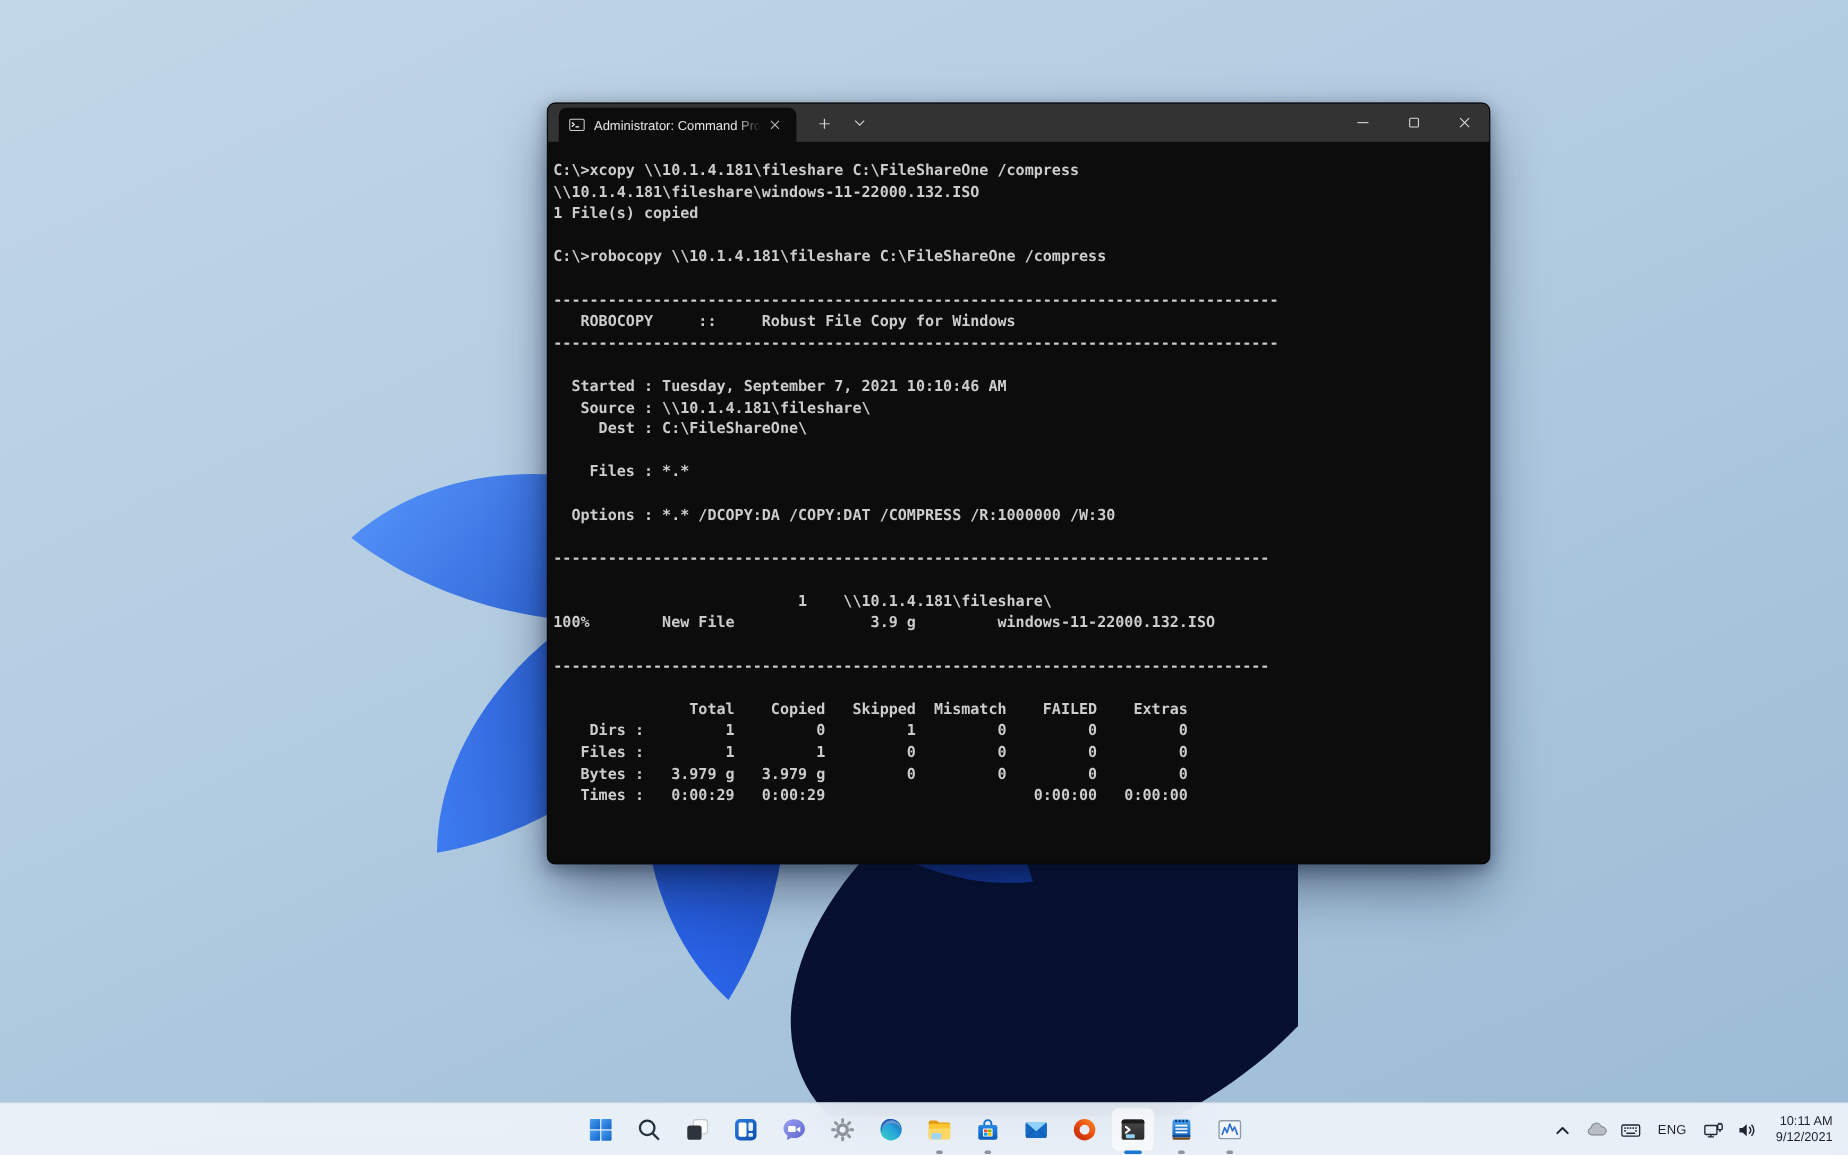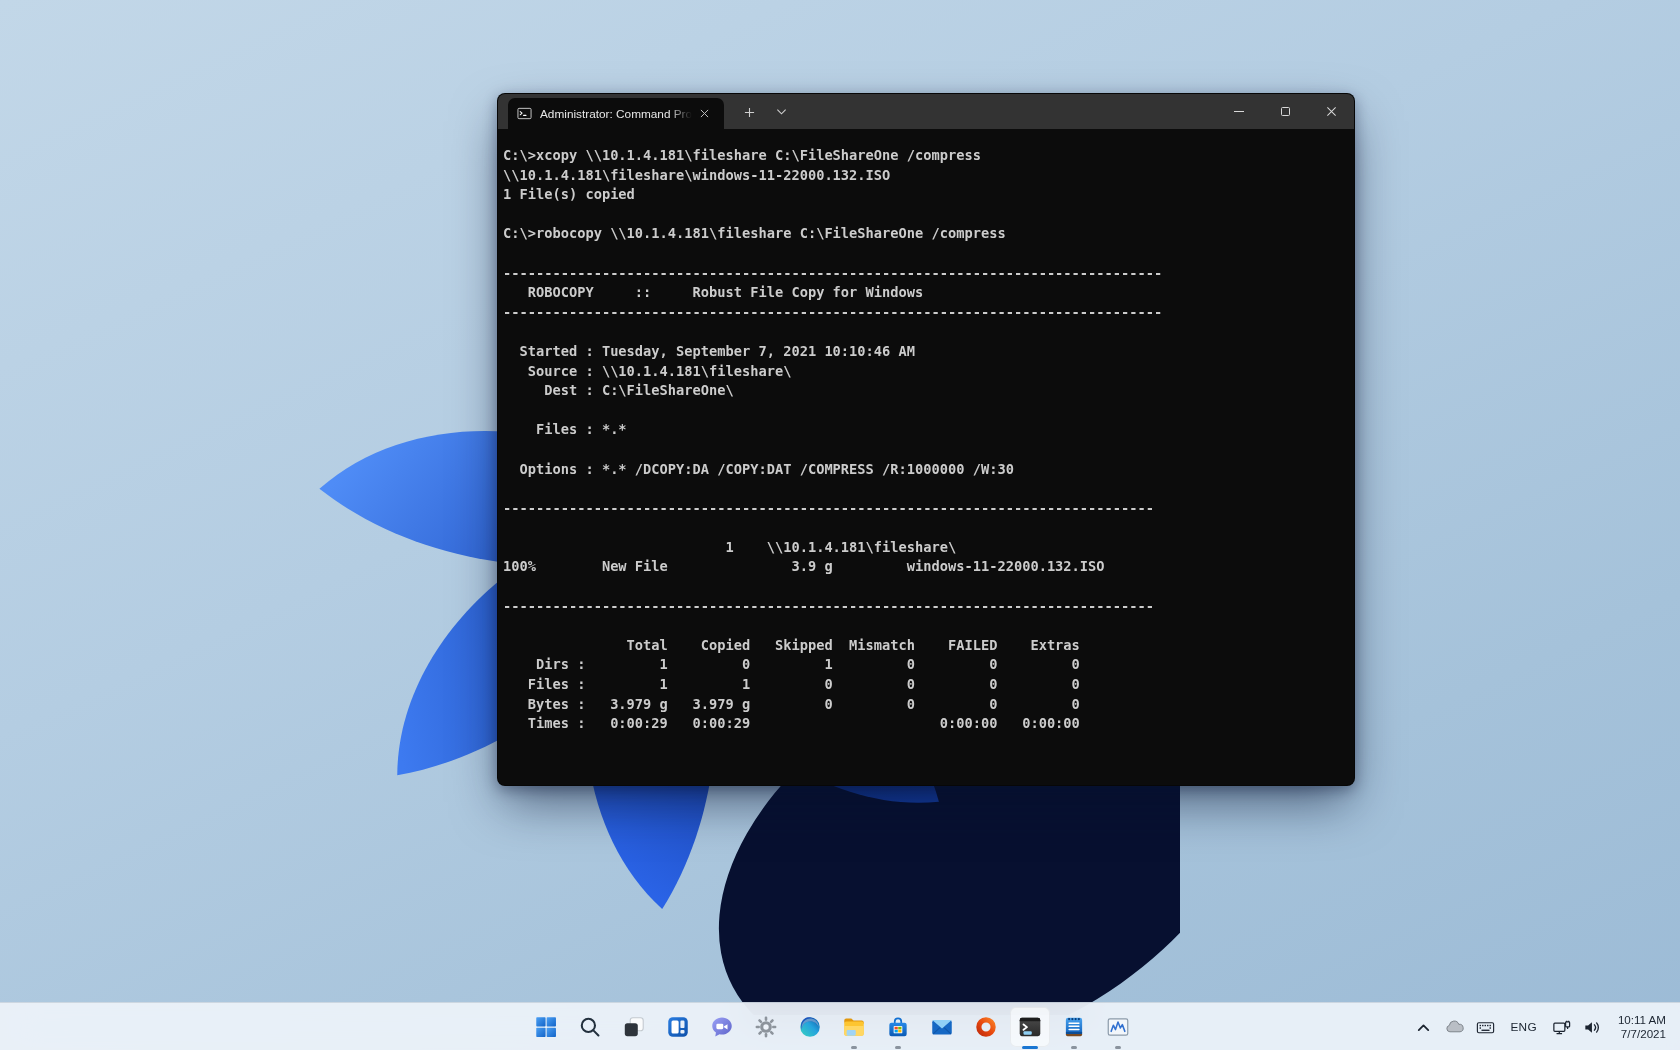--- a/index.html
+++ b/index.html
@@ -422,16 +422,16 @@
       </svg>
     </div>
     <div class="tray-btn">
       <svg viewBox="0 0 22 22">
         <path d="M3.5 8.8h2.9l4-3.4v11.2l-4-3.4H3.5z" fill="#1c2430"></path>
         <path d="M13 8.2a4.2 4.2 0 0 1 0 5.6M15.3 6.2a7.2 7.2 0 0 1 0 9.6" fill="none" stroke="#1c2430" stroke-width="1.4" stroke-linecap="round"></path>
       </svg>
     </div>
     <div class="clock">
       <div>10:11 AM</div>
-      <div>7/7/2021</div>
+      <div>9/12/2021</div>
     </div>
   </div>
 </div>
 
 </body></html>

